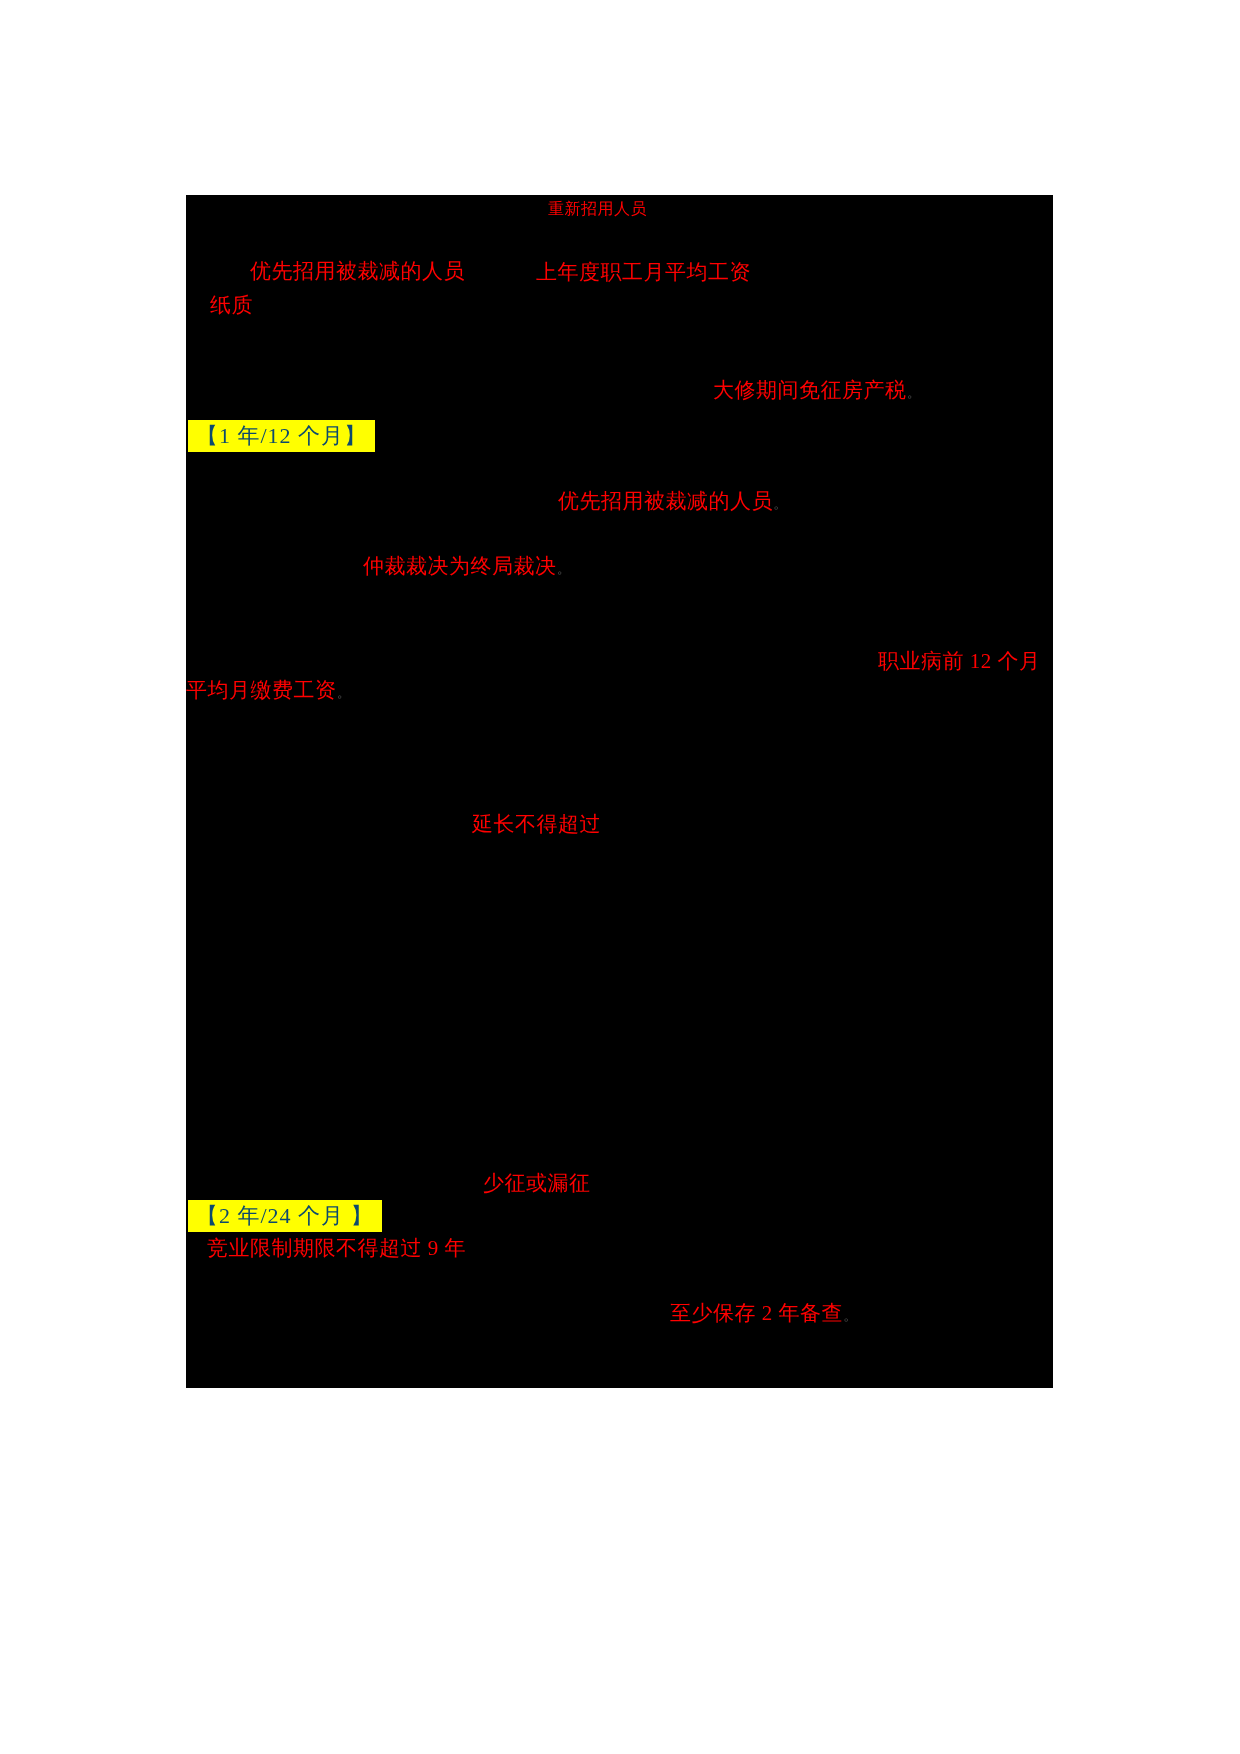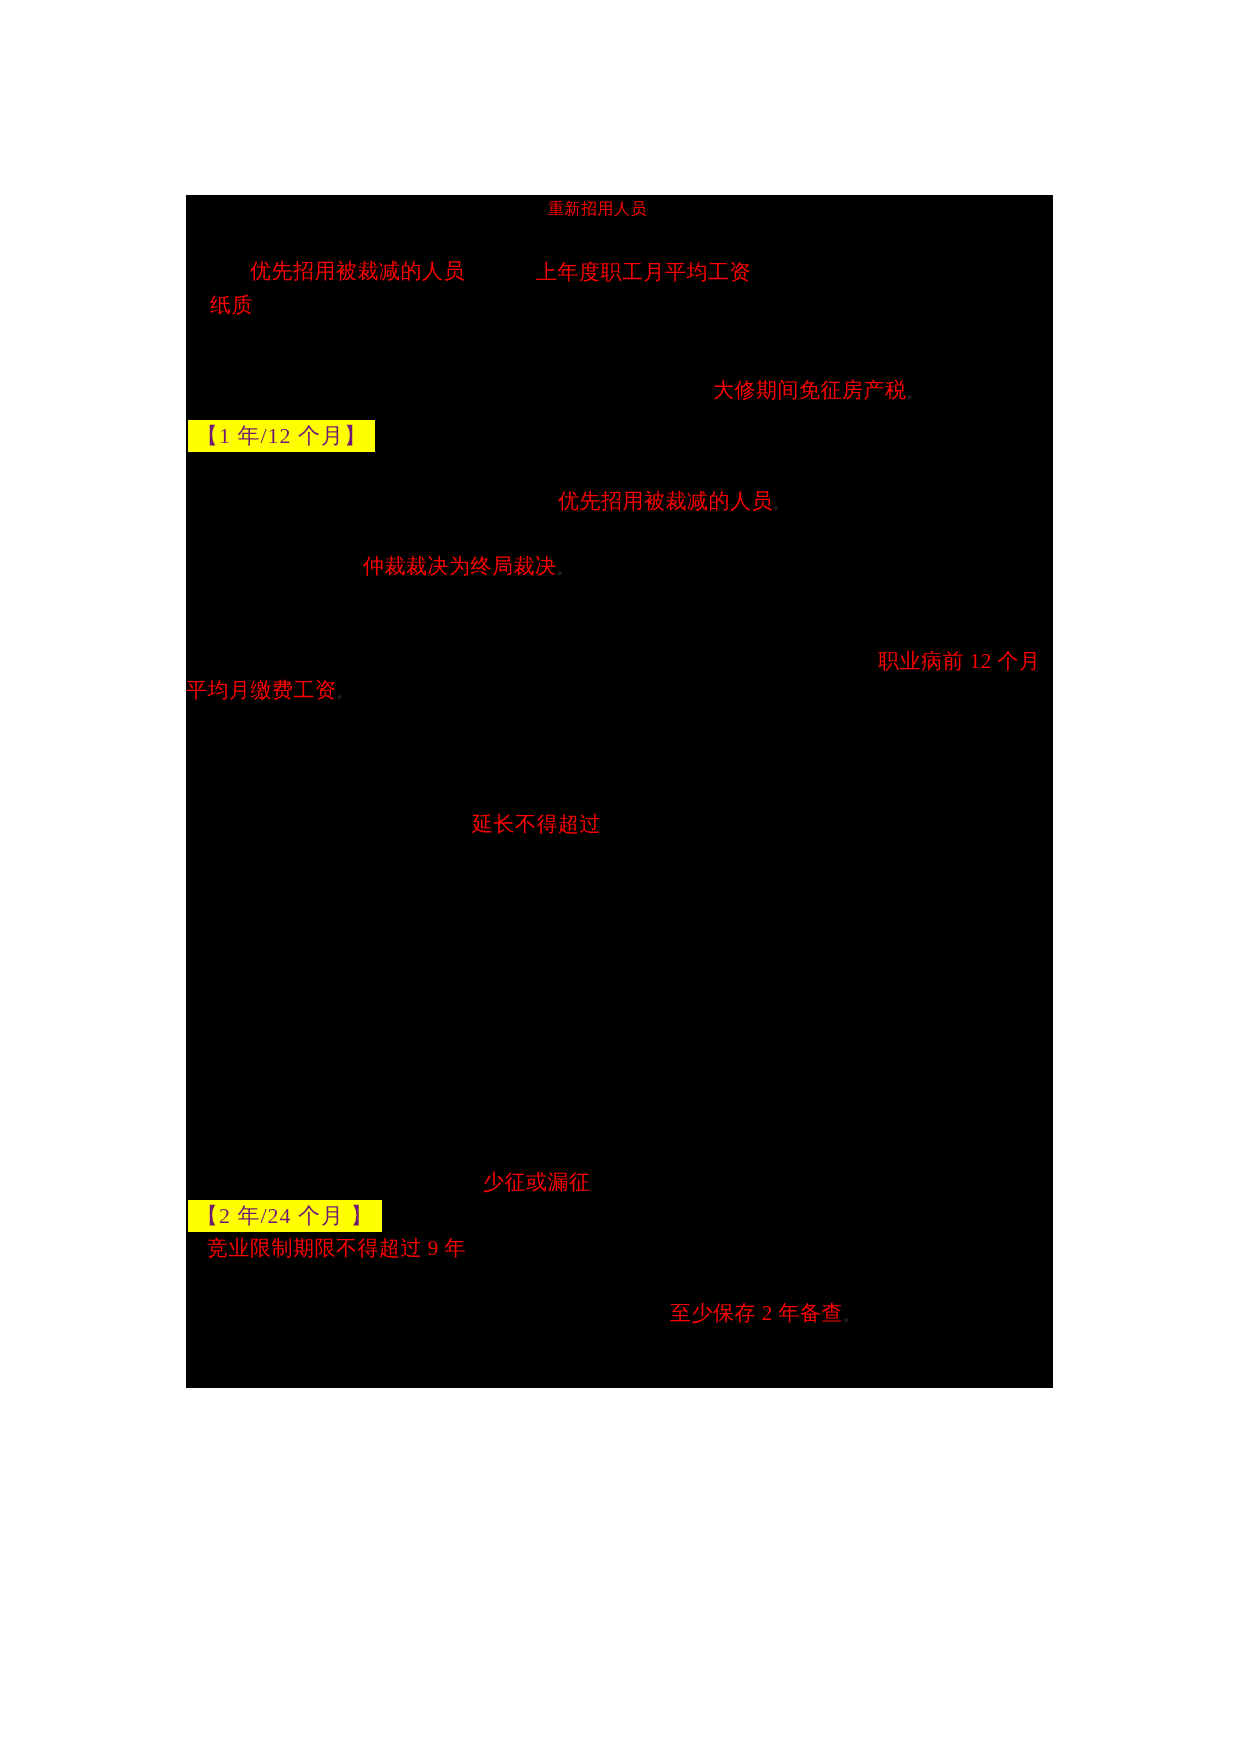--- a/index.html
+++ b/index.html
@@ -27,41 +27,41 @@
     white-space: nowrap;
     letter-spacing: 0.5px;
   }
   .ann .period {
     color: #555555;
     font-size: 15px;
   }
   .hl {
     position: absolute;
     background: #ffff00;
-    color: #701a75;
+    color: #0c4a6e;
     font-size: 22px;
     line-height: 32px;
     height: 32px;
     padding: 0 8px;
     white-space: nowrap;
     letter-spacing: 1px;
   }
   
   .pos-rehire            { left: 362px; top: 2px;    font-size: 16px; }
   .pos-priority-rehire   { left: 64px;  top: 17px; margin-top: 48px;  }
   .pos-avg-wage          { left: 350px; top: 66px;  }
   .pos-paper             { left: 24px;  top: 99px;  }
   .pos-property-tax      { left: 527px; top: 165px; margin-top: 19px; }
   .pos-hl-1y             { left: 2px;   top: 225px; }
   .pos-no-fixed-term     { left: 372px; top: 295px; }
   .pos-arbitration       { left: 177px; top: 360px; }
   .pos-occ-disease       { left: 692px; top: 455px; }
   .pos-avg-contribution  { left: 0px;   top: 484px; }
   .pos-extension         { left: 286px; top: 618px; }
-  .pos-under-collection  { left: 297px; top: 977px; font-family: Liberation Mono, monospace; }
+  .pos-under-collection  { left: 297px; top: 977px; }
   .pos-hl-2y             { left: 2px;   top: 1005px; }
   .pos-non-compete       { left: 21px;  top: 1042px; }
   .pos-retain            { left: 484px; top: 1107px; }
 </style>
 </head>
 <body>
 
 <div class="page">
   <div class="canvas">
 

